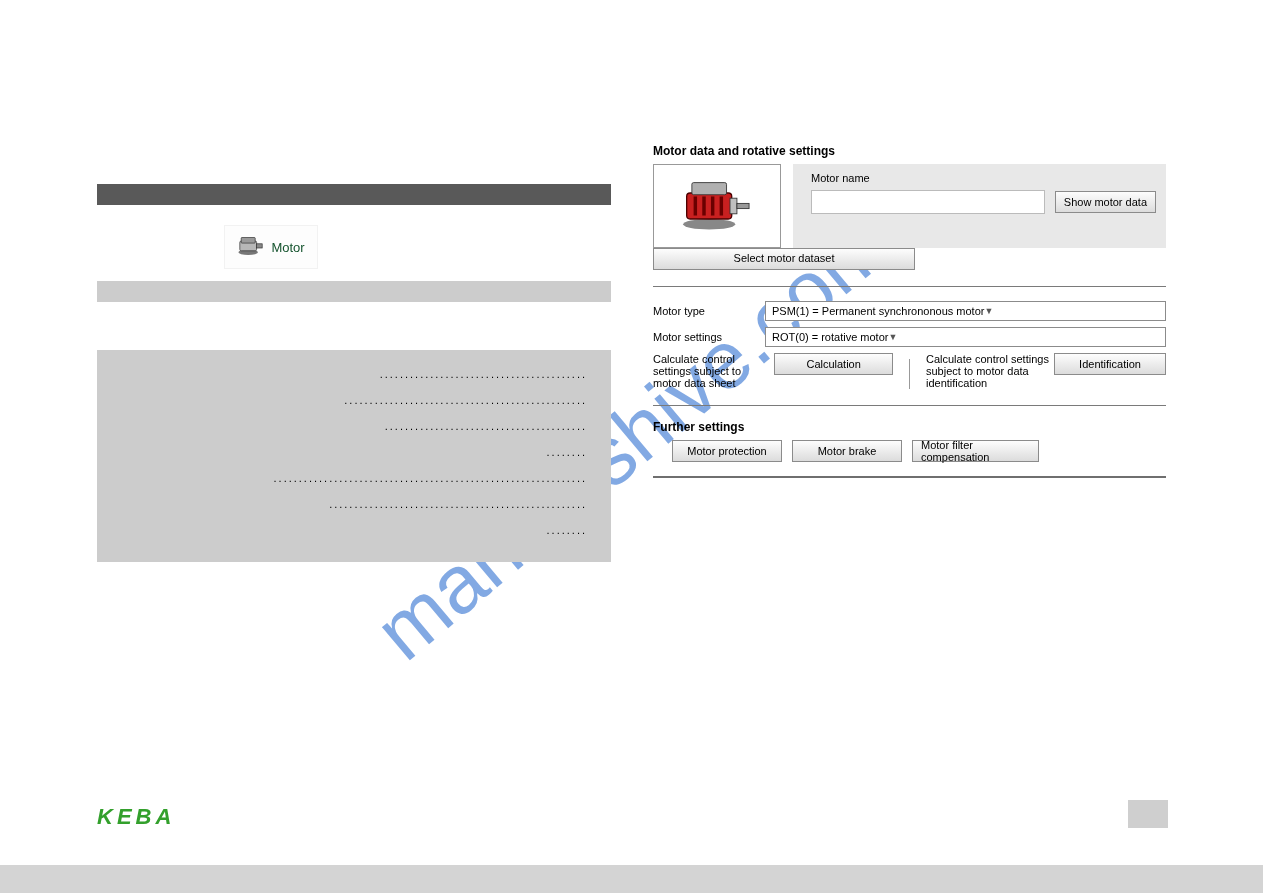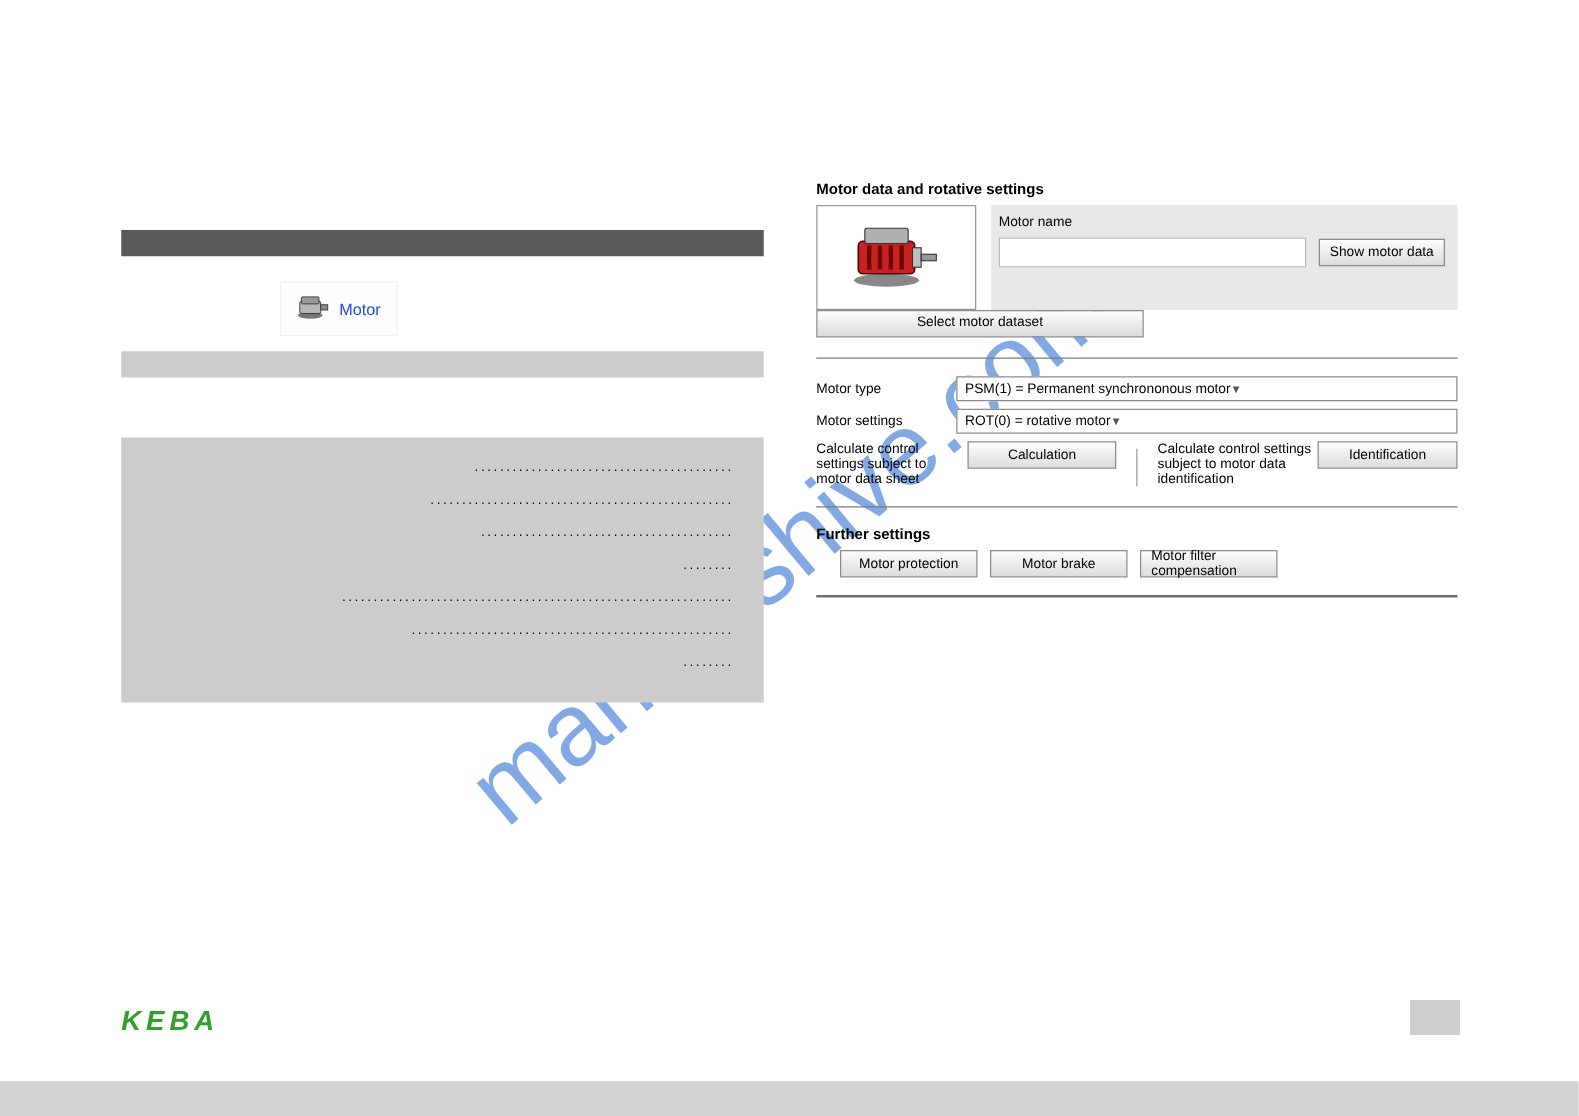--- a/index.html
+++ b/index.html
@@ -41,21 +41,21 @@
     justify-content: center;
     gap: 6px;
     box-shadow: 0 0 0 1px #f2f2f2 inset;
   }
   .motor-tile .motor-svg {
     width: 28px;
     height: 26px;
   }
   .motor-tile .motor-label {
     font-size: 13px;
-    color: #1d4ed8;
+    color: #14532d;
   }
   .light-band {
     margin-top: 12px;
     width: 514px;
     height: 21px;
     background: #cccccc;
   }
   .grey-panel {
     margin-top: 48px;
     width: 514px;
@@ -101,21 +101,21 @@
     border: 1px solid #999;
     background: #fff;
     display: flex;
     align-items: center;
     justify-content: center;
   }
   .motor-picture svg { width: 78px; height: 60px; }
   .motor-name-area {
     flex: 1;
     background: #e8e8e8;
-    padding: 8px 10px 10px 6px;
+    padding: 8px 10px 10px 18px;
     display: flex;
     flex-direction: column;
     gap: 6px;
   }
   .motor-name-area .lab {
     font-size: 11px;
     color: #000;
   }
   .mn-row {
     display: flex;
@@ -359,21 +359,21 @@
       </div>
     </div>
 
     <div class="hr"></div>
 
     <div class="section-title">Further settings</div>
 
     <div class="btn-row">
       <div class="std-btn" style="width:110px;">Motor protection</div>
       <div class="std-btn" style="width:110px;">Motor brake</div>
-      <div class="std-btn" style="width:110px;">Motor filter compensation</div>
+      <div class="std-btn" style="width:127px;">Motor filter compensation</div>
     </div>
 
     <div class="hr2"></div>
   </div>
 
   <div class="footer-brand">KEBA</div>
   <div class="footer-pg"></div>
   <div class="footer-band"></div>
 
 </div>

